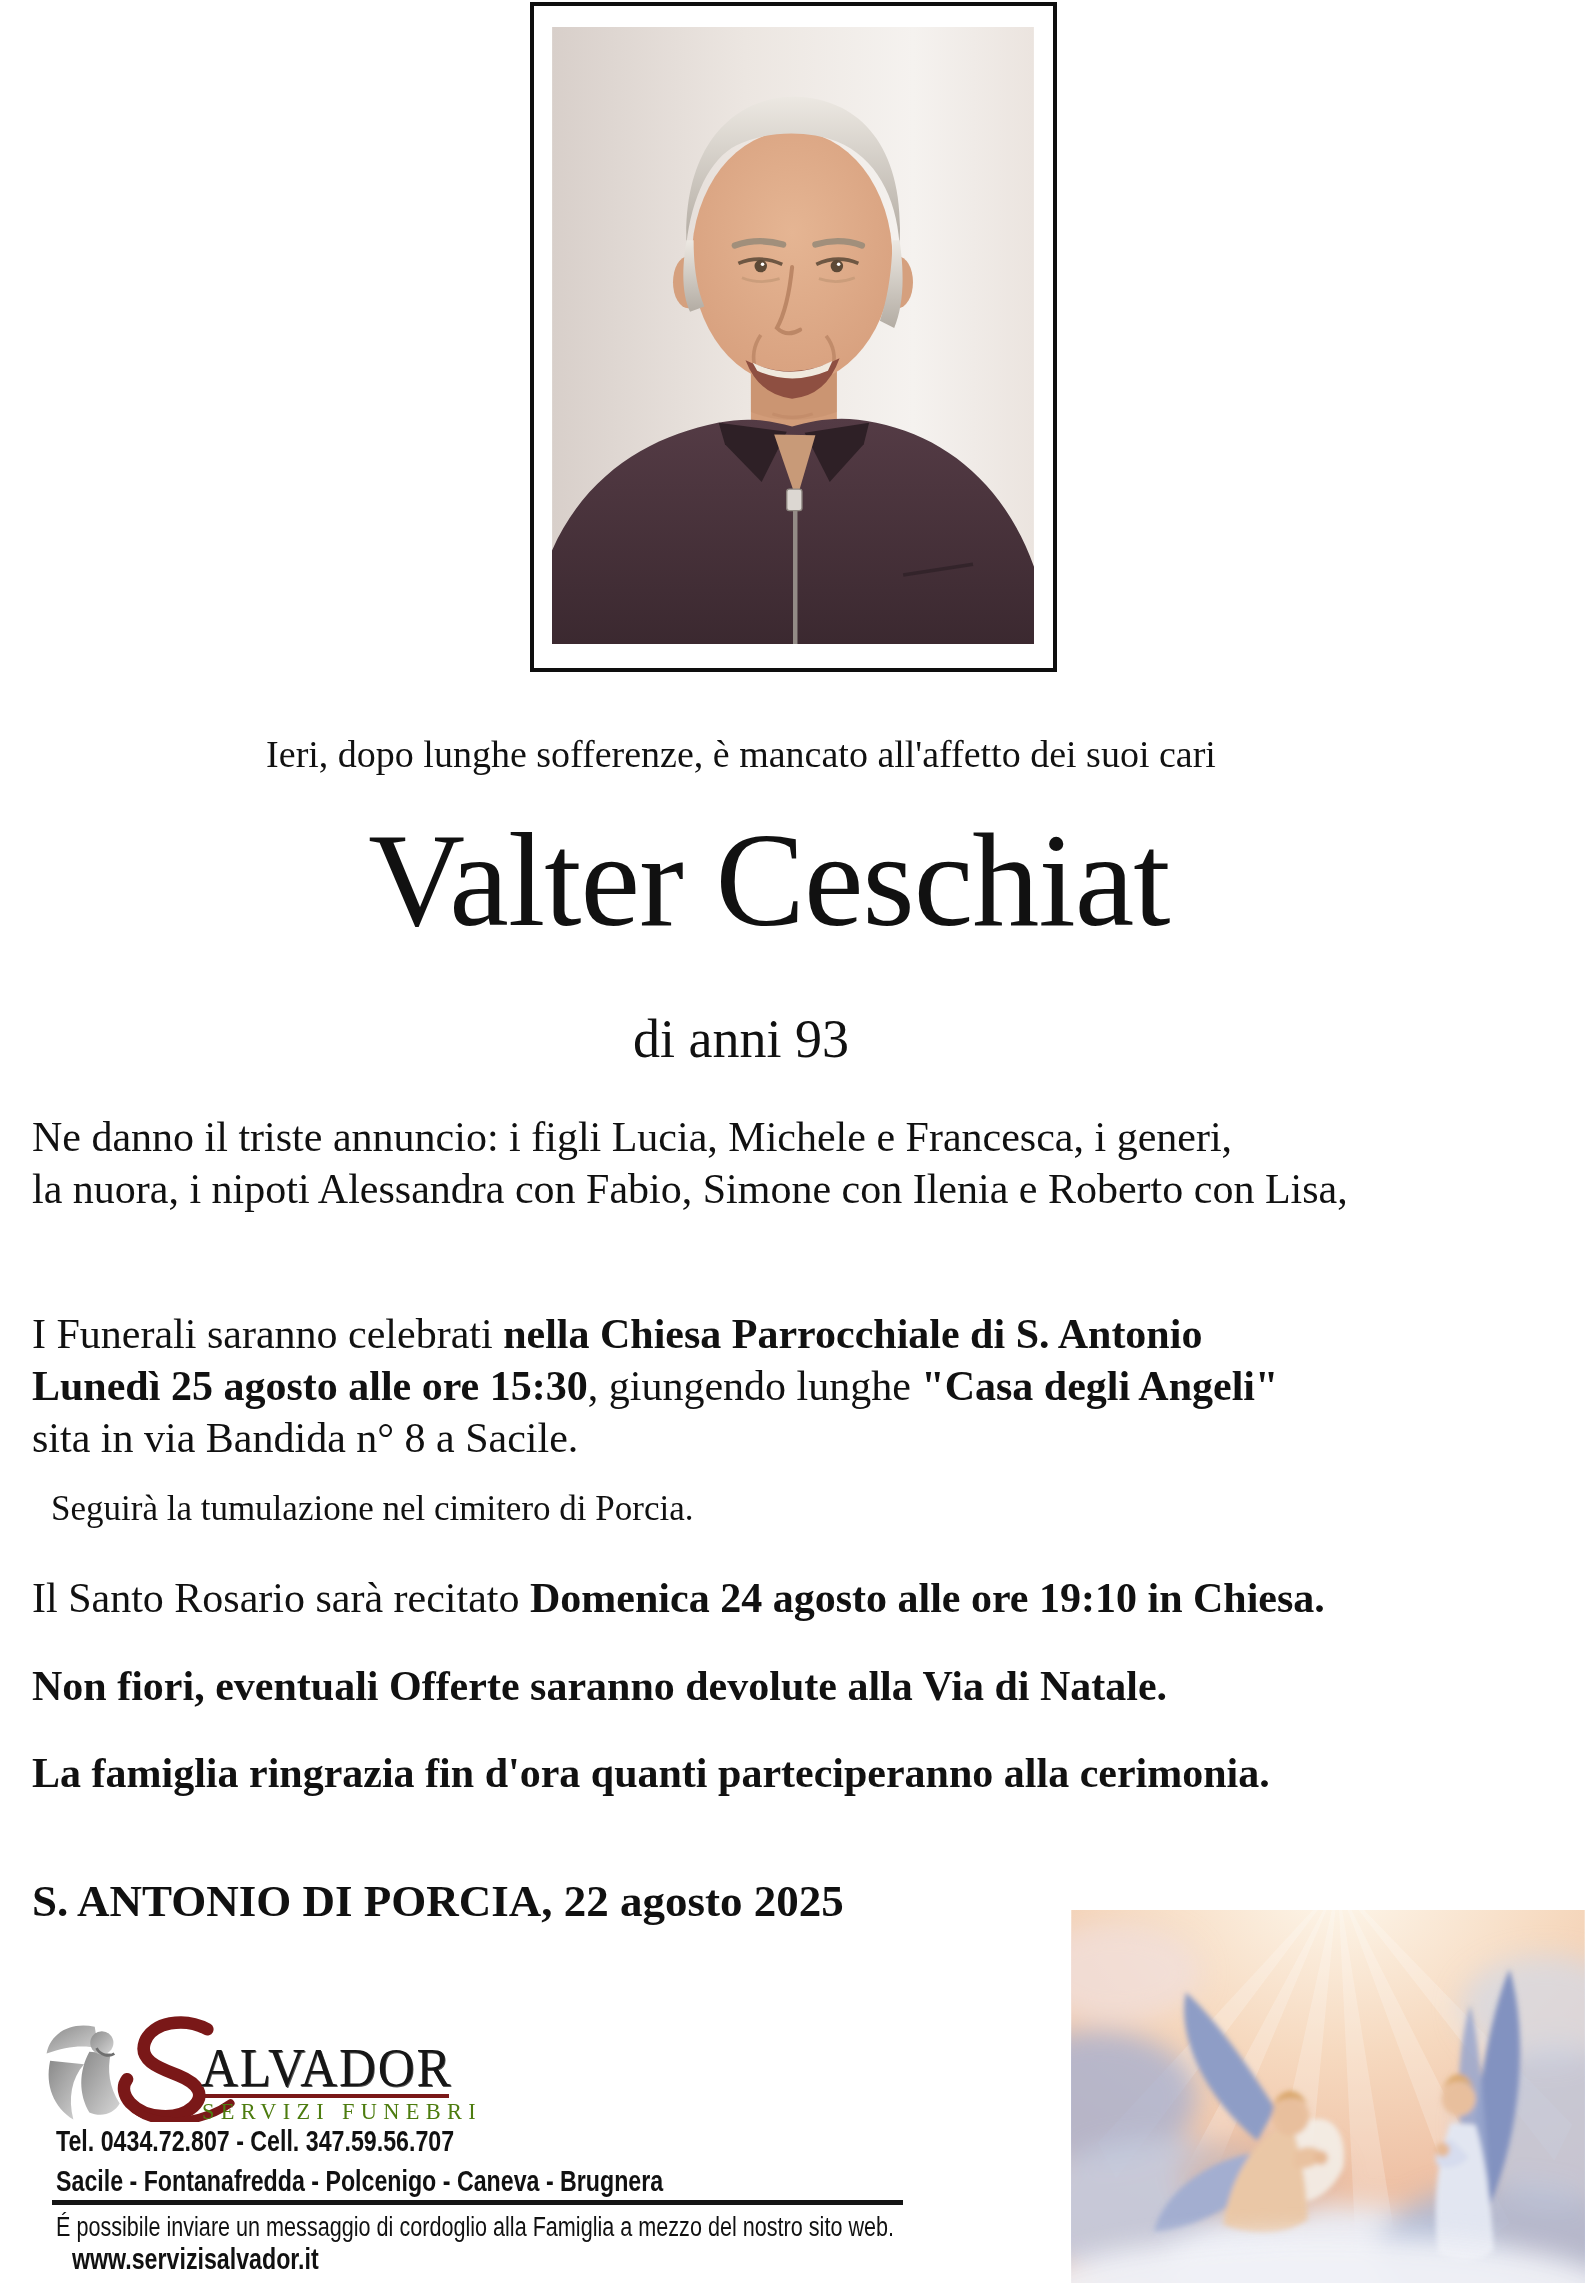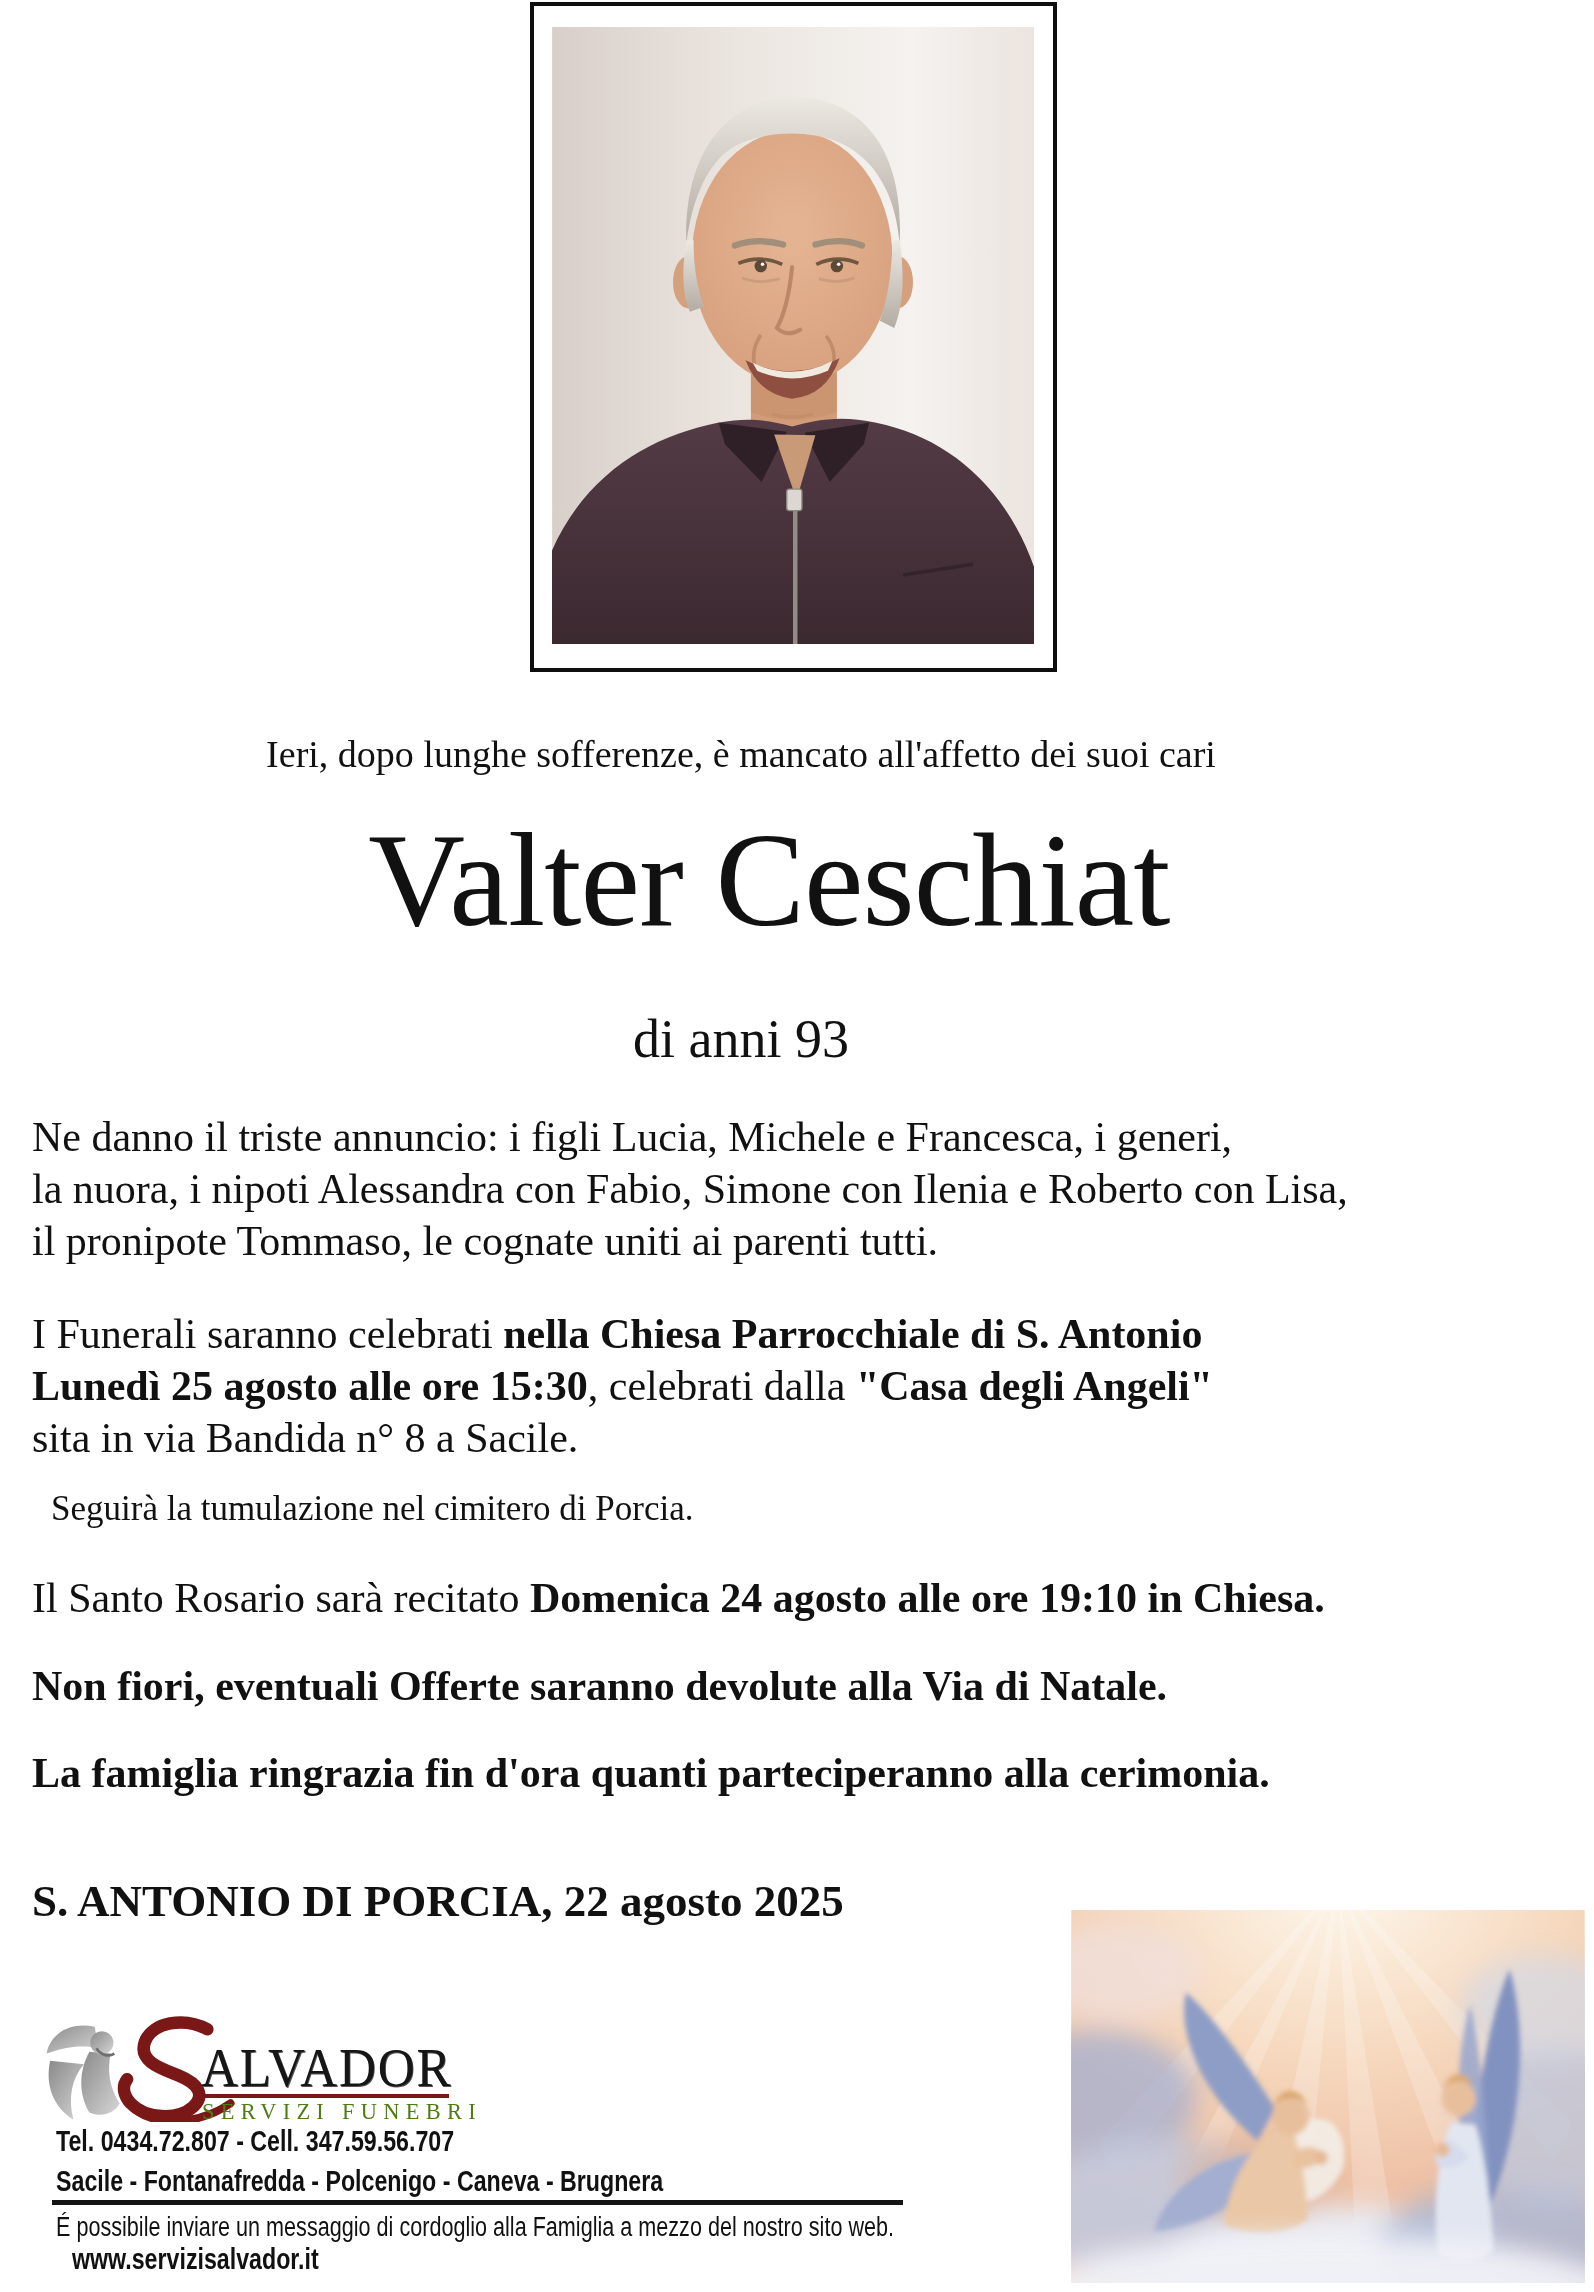--- a/index.html
+++ b/index.html
@@ -121,26 +121,25 @@
 
   <div id="intro" class="abs center">Ieri, dopo lunghe sofferenze, è mancato all'affetto dei suoi cari</div>
 
   <div id="name" class="abs center">Valter Ceschiat</div>
 
   <div id="age" class="abs center">di anni 93</div>
 
   <div id="family" class="abs leftcol">
     <div class="serifline">Ne danno il triste annuncio: i figli Lucia, Michele e Francesca, i generi,</div>
     <div class="serifline">la nuora, i nipoti Alessandra con Fabio, Simone con Ilenia e Roberto con Lisa,</div>
-    <div class="serifline">il pronipote Tommaso, le cognate uniti ai parenti tutti.</div>
   </div>
 
   <div id="funeral" class="abs leftcol">
     <div class="serifline"><span>I Funerali saranno celebrati </span><span class="bolded">nella Chiesa Parrocchiale di S. Antonio</span></div>
-    <div class="serifline"><span class="bolded">Lunedì 25 agosto alle ore 15:30</span><span>, celebrati dalla </span><span class="bolded">"Casa degli Angeli"</span></div>
+    <div class="serifline"><span class="bolded">Lunedì 25 agosto alle ore 15:30</span><span>, giungendo lunghe </span><span class="bolded">"Casa degli Angeli"</span></div>
     <div class="serifline">sita in via Bandida n° 8 a Sacile.</div>
   </div>
 
   <div id="burial" class="abs leftcol">Seguirà la tumulazione nel cimitero di Porcia.</div>
 
   <div id="rosary" class="abs leftcol serifline"><span>Il Santo Rosario sarà recitato </span><span class="bolded">Domenica 24 agosto alle ore 19:10 in Chiesa.</span></div>
 
   <div id="offerings" class="abs leftcol serifline">Non fiori, eventuali Offerte saranno devolute alla Via di Natale.</div>
 
   <div id="thanks" class="abs leftcol serifline">La famiglia ringrazia fin d'ora quanti parteciperanno alla cerimonia.</div>

